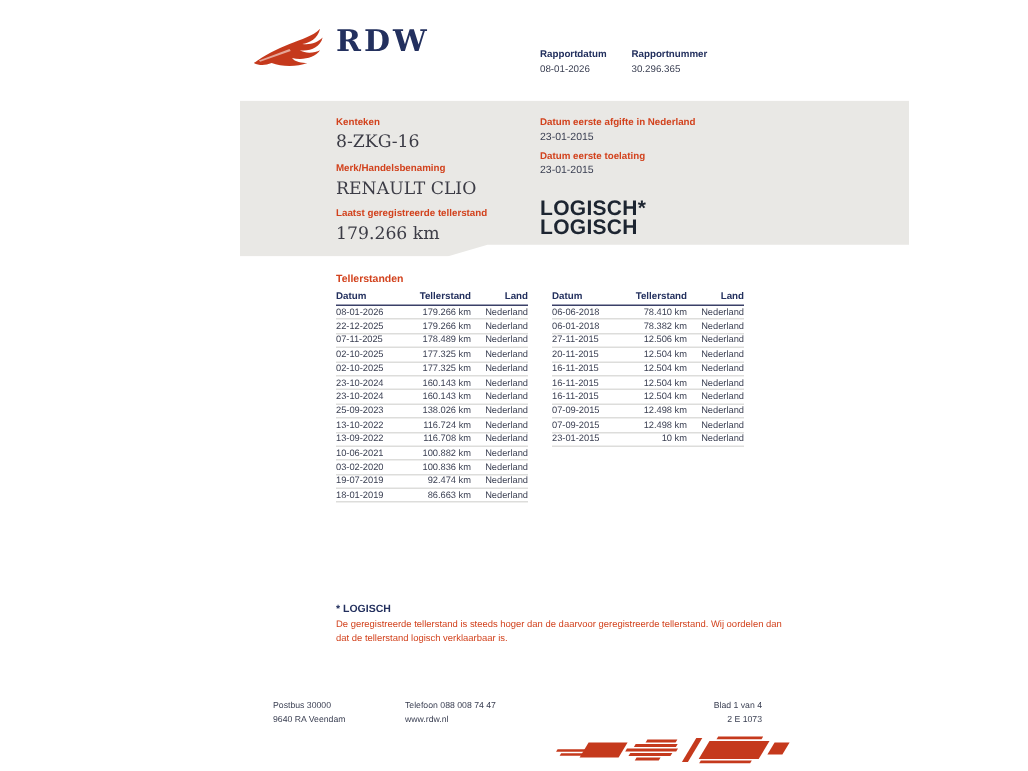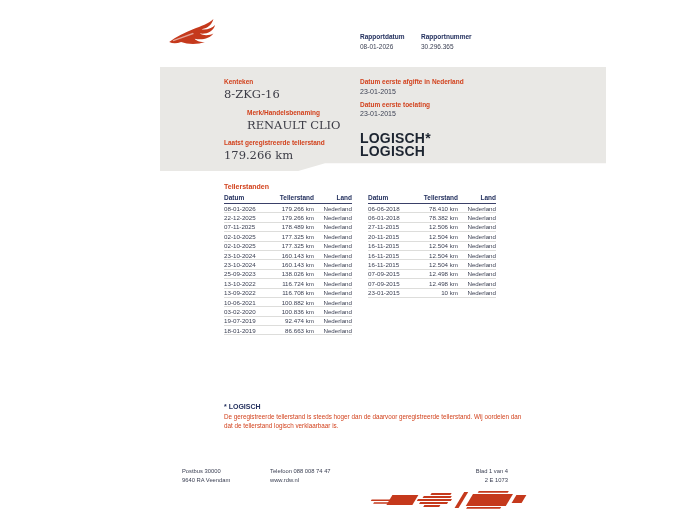--- a/index.html
+++ b/index.html
@@ -30,21 +30,21 @@
   #vehicle-panel {
     position:absolute; left:160px; top:67px; width:446px; height:104px;
     background:#e9e8e5;
     clip-path: polygon(0 0, 100% 0, 100% 92.5%, 37% 92.5%, 31% 100%, 0 100%);
   }
   .panel-label { font-size:6.5px; font-weight:bold; color:#d2421d; }
   .panel-value-lg { font-family:"DejaVu Serif", serif; font-size:11.5px; color:#3c3c46; margin-top:2px; }
   .panel-value-sm { font-size:7px; color:#3a3f52; margin-top:2.5px; }
   #panel-col-left  { position:absolute; left:64px;  top:11px; }
   #panel-col-right { position:absolute; left:200px; top:11px; width:165px; }
-  #field-merk { margin-top:8px;margin-left:23px; }
+  #field-merk { margin-top:8px; }
   #field-teller { position:absolute; left:64px; top:72px; }
   #field-toelating { margin-top:6px; }
   #oordeel {
     position:absolute; left:0px; top:54px; font-size:14px; font-weight:bold;
     color:#1d2531; line-height:12.5px; letter-spacing:0.2px;
   }
   
   #nap-logo { position:absolute; left:272px; top:52px; width:42px; height:14px; }
   #nap-yellow { position:absolute; left:7px; top:3px; width:27px; height:9px; background:#f2c53d; }
   .nap-sq {
@@ -87,20 +87,21 @@
 </style>
 </head>
 <body>
 
 <div id="page">
 
   <svg id="logo-bird" viewBox="0 0 60 40">
     <path fill="#c5391c" d="M2 33 C10 27 20 22 30 18 C40 14 48 12 54 6 C52 14 46 17 40 18 C46 19 52 17 56 13 C54 21 46 24 38 23 C43 26 50 25 54 23 C50 29 40 31 32 29 C34 32 40 33 44 33 C36 36 24 36 16 33 C11 35 6 35 2 33 Z"></path>
     <path fill="#ffffff" opacity="0.55" d="M6 31 L30 22 L31 23.5 L7 32 Z"></path>
   </svg>
+  <div id="logo-text">RDW</div>
 
 
   <div class="meta-block" id="meta-date">
     <div class="meta-label">Rapportdatum</div>
     <div class="meta-value">08-01-2026</div>
   </div>
   <div class="meta-block" id="meta-number">
     <div class="meta-label">Rapportnummer</div>
     <div class="meta-value">30.296.365</div>
   </div>

